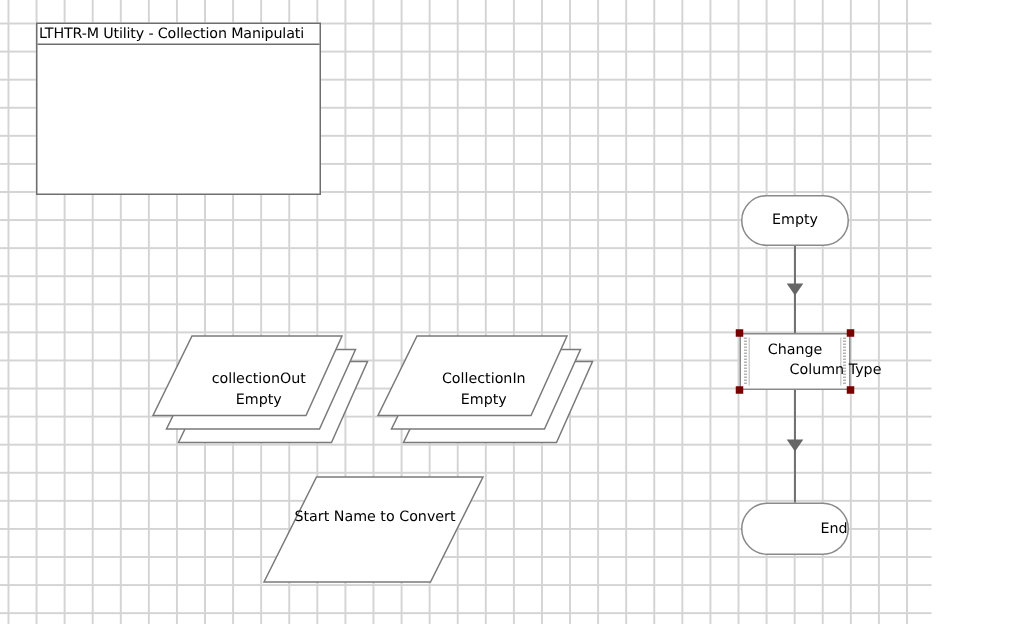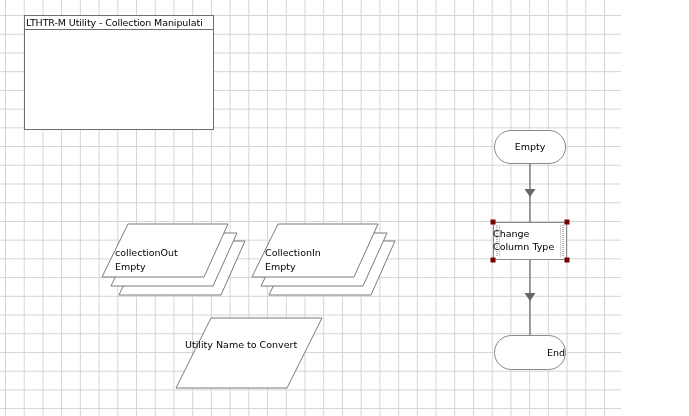--- a/index.html
+++ b/index.html
@@ -45,20 +45,21 @@
       line-height: 13px;
       border-bottom: 1px solid #6e6e6e;
       font-size: 9.5px;
       padding-left: 1px;
       white-space: nowrap;
       overflow: hidden;
       letter-spacing: -0.1px;
     }
     .label {
       position: absolute;
+      text-align: center;
       font-size: 9.5px;
       line-height: 13px;
       white-space: nowrap;
       pointer-events: none;
     }
     .terminal-label {
       position: absolute;
       text-align: center;
       font-size: 9.5px;
       line-height: 13px;
@@ -108,23 +109,23 @@
   </svg>
 
   <div class="note">
     <div class="note-title">LTHTR-M  Utility  -  Collection Manipulati</div>
   </div>
 
   <div class="terminal-label" style="left:494px; top:140px; width:72px;">Empty</div>
   <div class="terminal-label" style="left:494px; top:346px; width:72px;margin-left:26px;">End</div>
 
   <div class="label" style="left:493px; top:227px; width:74px;">Change</div>
-  <div class="label" style="left:493px; top:240px; width:74px;">Column Type</div>
+  <div class="label" style="left:493px; top:240px; width:74px;padding-left:27px;">Column Type</div>
 
   <div class="label" style="left:115px; top:246px; width:115px;">collectionOut</div>
   <div class="label" style="left:115px; top:260px; width:115px;">Empty</div>
 
   <div class="label" style="left:265px; top:246px; width:115px;">CollectionIn</div>
   <div class="label" style="left:265px; top:260px; width:115px;">Empty</div>
 
-  <div class="label" style="left:185px; top:338px; width:130px;">Utility Name to Convert</div>
+  <div class="label" style="left:185px; top:338px; width:130px;">Start Name to Convert</div>
 
 </div>
 
 </body></html>

